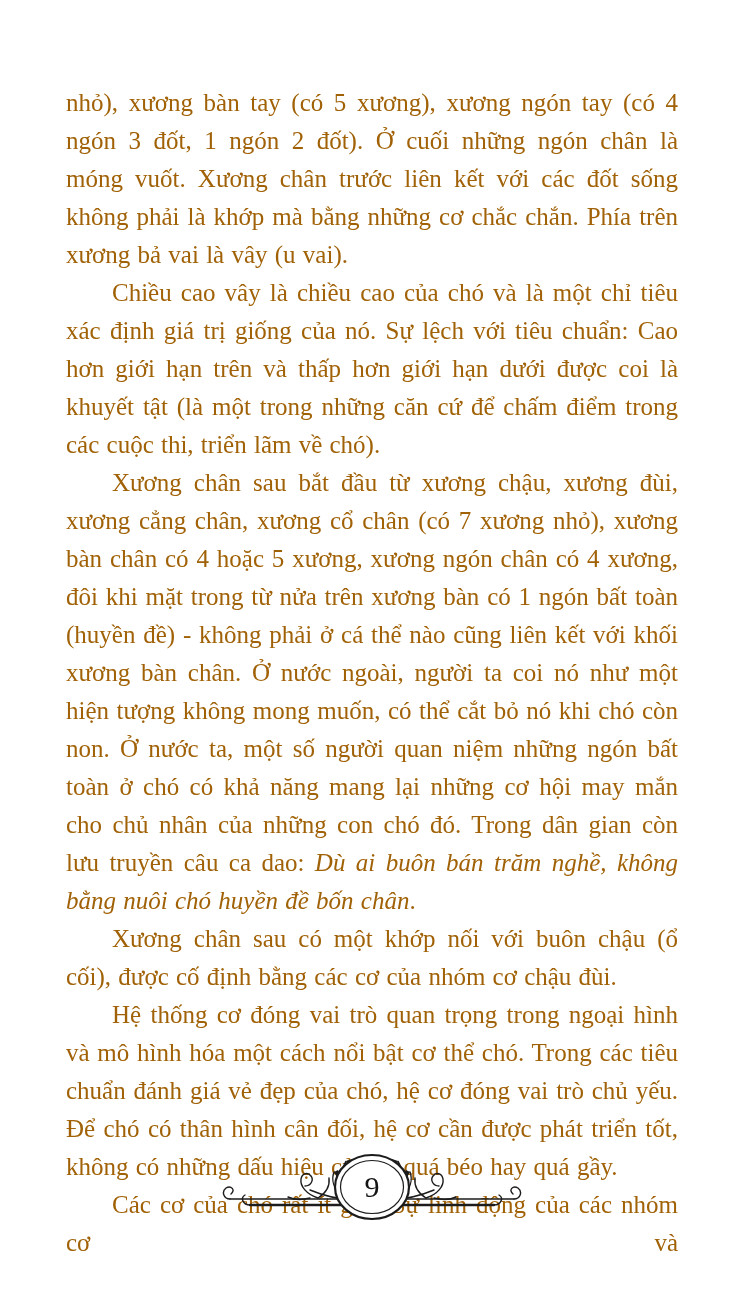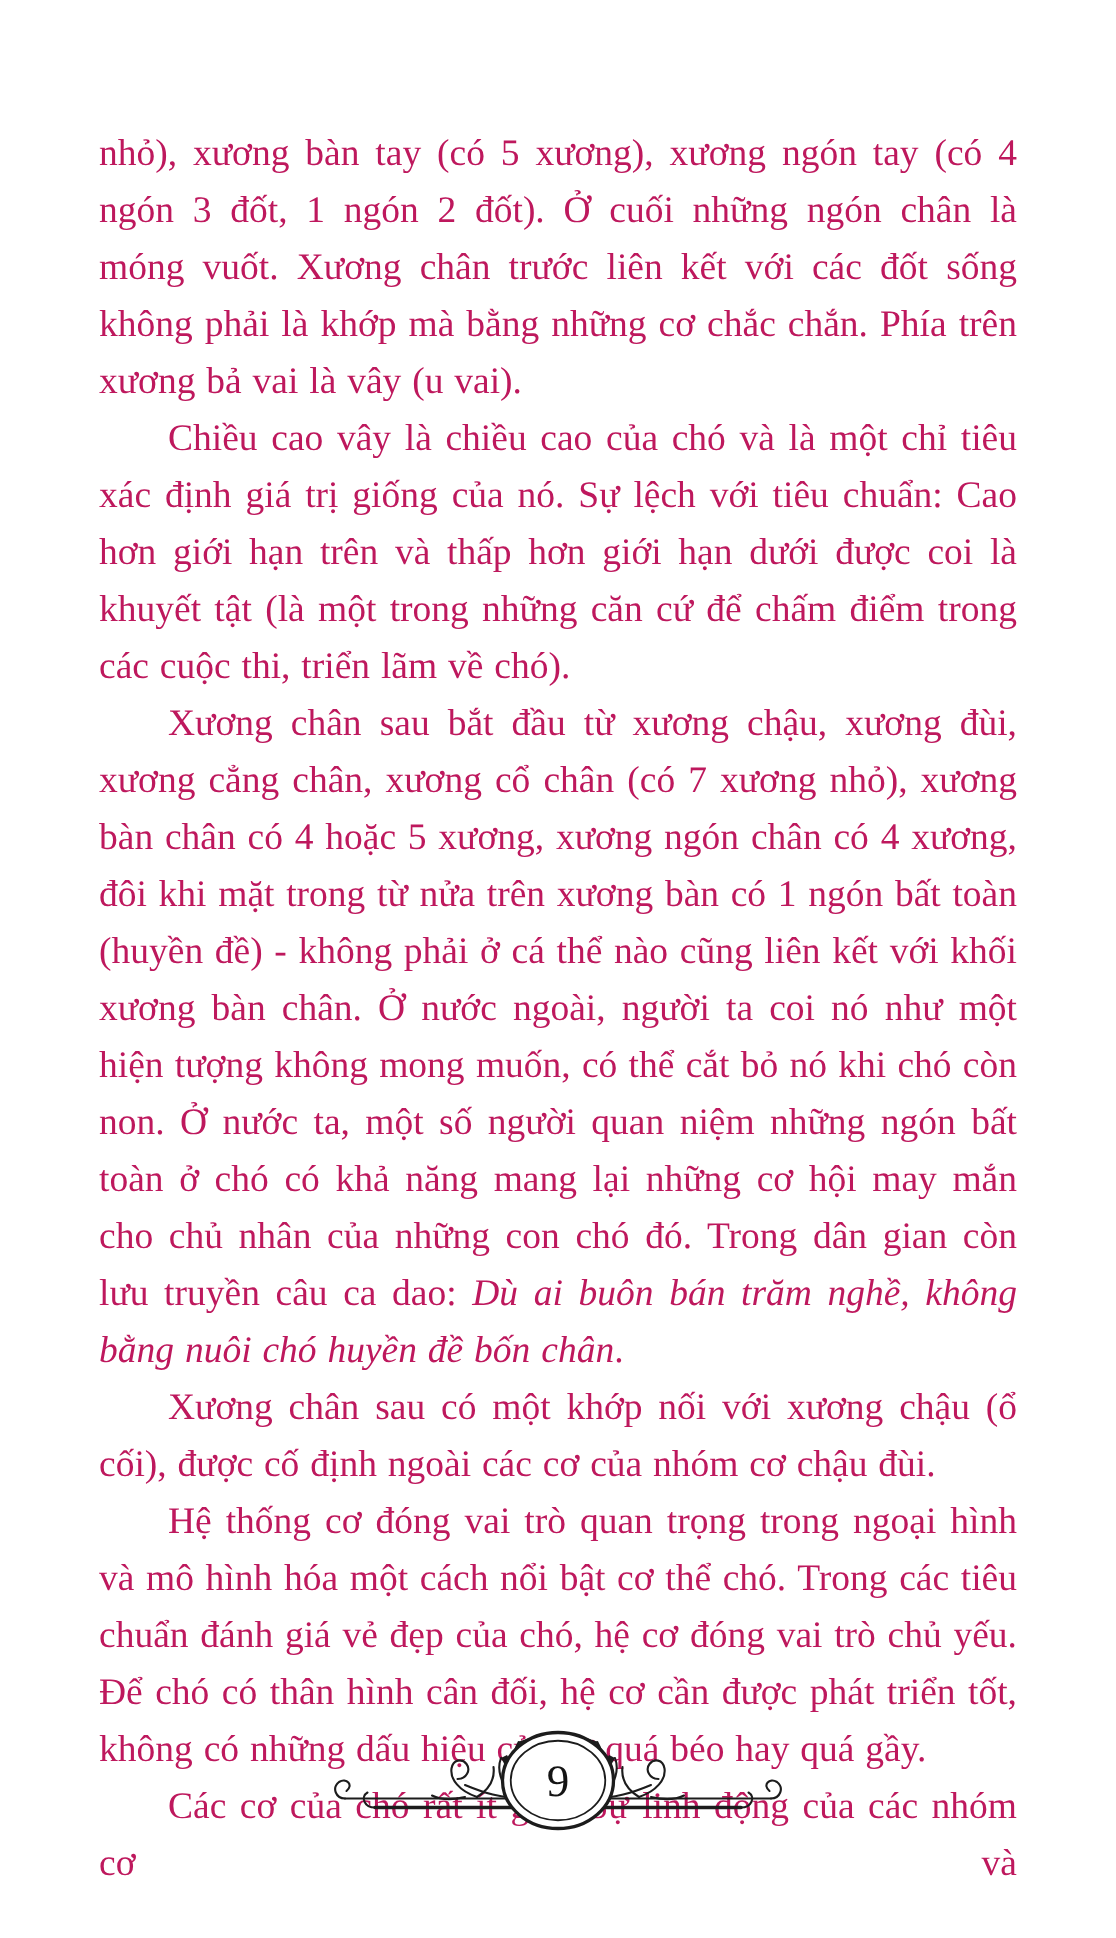--- a/index.html
+++ b/index.html
@@ -5,21 +5,21 @@
   html, body {
     margin: 0;
     padding: 0;
     background: #ffffff;
   }
   .page {
     position: relative;
     width: 744px;
     height: 1292px;
     background: #ffffff;
-    color: #be185d;
+    color: #a16207;
     font-family: "Liberation Serif", "DejaVu Serif", serif;
     overflow: hidden;
   }
   .content {
     position: absolute;
     left: 66px;
     top: 84px;
     width: 612px;
   }
   .content p {
@@ -69,21 +69,21 @@
 <div class="page">
 
   <div class="content">
 
     <p class="noindent">nhỏ), xương bàn tay (có 5 xương), xương ngón tay (có 4 ngón 3 đốt, 1 ngón 2 đốt). Ở cuối những ngón chân là móng vuốt. Xương chân trước liên kết với các đốt sống không phải là khớp mà bằng những cơ chắc chắn. Phía trên xương bả vai là vây (u vai).</p>
 
     <p>Chiều cao vây là chiều cao của chó và là một chỉ tiêu xác định giá trị giống của nó. Sự lệch với tiêu chuẩn: Cao hơn giới hạn trên và thấp hơn giới hạn dưới được coi là khuyết tật (là một trong những căn cứ để chấm điểm trong các cuộc thi, triển lãm về chó).</p>
 
     <p><span>Xương chân sau bắt đầu từ xương chậu, xương đùi, xương cẳng chân, xương cổ chân (có 7 xương nhỏ), xương bàn chân có 4 hoặc 5 xương, xương ngón chân có 4 xương, đôi khi mặt trong từ nửa trên xương bàn có 1 ngón bất toàn (huyền đề) - không phải ở cá thể nào cũng liên kết với khối xương bàn chân. Ở nước ngoài, người ta coi nó như một hiện tượng không mong muốn, có thể cắt bỏ nó khi chó còn non. Ở nước ta, một số người quan niệm những ngón bất toàn ở chó có khả năng mang lại những cơ hội may mắn cho chủ nhân của những con chó đó. Trong dân gian còn lưu truyền câu ca dao: </span><i>Dù ai buôn bán trăm nghề, không bằng nuôi chó huyền đề bốn chân</i><span>.</span></p>
 
-    <p>Xương chân sau có một khớp nối với xương chậu (ổ cối), được cố định ngoài các cơ của nhóm cơ chậu đùi.</p>
+    <p>Xương chân sau có một khớp nối với buôn chậu (ổ cối), được cố định bằng các cơ của nhóm cơ chậu đùi.</p>
 
 
     <p>Hệ thống cơ đóng vai trò quan trọng trong ngoại hình và mô hình hóa một cách nổi bật cơ thể chó. Trong các tiêu chuẩn đánh giá vẻ đẹp của chó, hệ cơ đóng vai trò chủ yếu. Để chó có thân hình cân đối, hệ cơ cần được phát triển tốt, không có những dấu hiệu của sự quá béo hay quá gầy.</p>
 
     <p class="continues">Các cơ của chó rất ít gân. Sự linh động của các nhóm cơ và</p>
 
   </div>
 
   <div class="footer">
     <svg width="300" height="80" viewBox="0 0 300 80">

